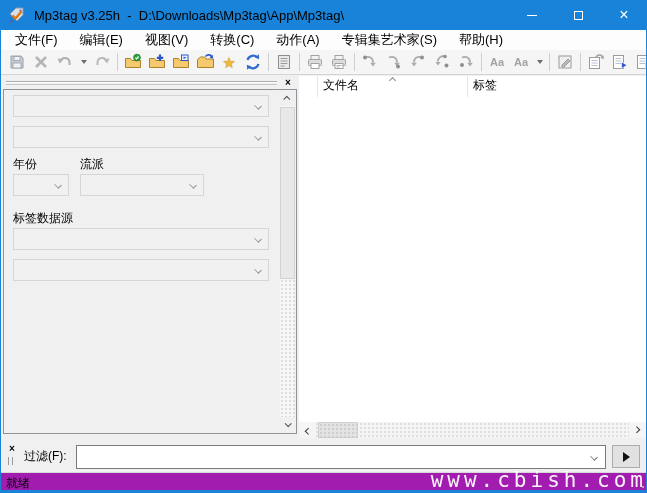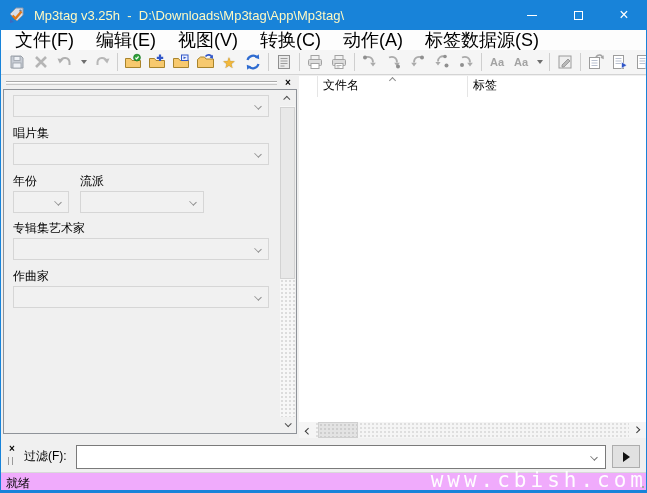--- a/index.html
+++ b/index.html
@@ -3,30 +3,30 @@
 <meta charset="utf-8">
 <style>
   * { margin:0; padding:0; box-sizing:border-box; }
   html,body { width:647px; height:493px; overflow:hidden; }
   body { font-family:"Liberation Sans","DejaVu Sans",sans-serif; font-size:12px; color:#000; position:relative; background:#fff; }
   .window { position:absolute; inset:0; }
 
   
   .titlebar { position:absolute; top:0; left:0; right:0; height:30px; background:#1883d9; display:flex; align-items:center; }
   .app-icon { width:18px; height:18px; margin-left:8px; flex:0 0 auto; }
-  .title-text { color:#fef9c3; font-size:13px; margin-left:8px; white-space:pre; }
+  .title-text { color:#000000; font-size:13px; margin-left:8px; white-space:pre; }
   .win-controls { margin-left:auto; display:flex; height:30px; }
   .win-btn { width:46px; height:30px; display:flex; align-items:center; justify-content:center; color:#fff; }
   .glyph-min { width:10px; height:1px; background:#fff; }
   .glyph-max { width:9px; height:9px; border:1px solid #fff; }
   .glyph-close { font-size:16px; line-height:1; }
 
   
   .menubar { position:absolute; top:30px; left:1px; right:1px; height:20px; background:#fdfdfd; display:flex; align-items:center; padding-left:3px; }
-  .menu-item { padding:4px 11px; font-size:18px; line-height:20px; white-space:nowrap; }
+  .menu-item { padding:4px 11px; font-size:13px; line-height:20px; white-space:nowrap; }
 
   
   .toolbar { position:absolute; top:50px; left:1px; right:1px; height:25px; background:#f5f5f5; border-bottom:1px solid #d4d4d4; display:flex; align-items:center; padding-left:4px; overflow:hidden; }
   .tbtn { width:24px; height:22px; display:flex; align-items:center; justify-content:center; flex:0 0 auto; }
   .tbtn.narrow { width:13px; }
   .tbtn svg { width:18px; height:18px; }
   .tsep { width:1px; height:18px; background:#cfcfcf; margin:0 3px; flex:0 0 auto; }
   .dd-arrow { width:0; height:0; border-left:3.5px solid transparent; border-right:3.5px solid transparent; border-top:4px solid #6e6e6e; }
   .aa-label { font-size:11px; font-weight:bold; color:#a3a3a3; }
   .star-glyph { font-size:15px; color:#f2b83c; text-shadow:0 0 1px #8a6a20; line-height:1; }
@@ -41,21 +41,21 @@
 
   
   .tag-panel { position:absolute; left:2px; top:14px; width:294px; height:345px; background:#f0f0f0; border:1px solid #8f9399; }
   .tp-content { position:absolute; left:9px; top:5px; right:22px; bottom:0; }
   .tp-label { font-size:12px; line-height:14px; margin-bottom:3px; white-space:nowrap; }
   .tp-field { margin-bottom:9px; }
   .combo { position:relative; height:22px; background:#f1f1f1; border:1px solid #d6d6d6; }
   .combo-val { position:absolute; left:4px; top:3px; right:18px; font-size:12px; overflow:hidden; white-space:nowrap; }
   .chev { position:absolute; right:7px; top:7px; width:6px; height:6px; border-right:1.4px solid #8f8f8f; border-bottom:1.4px solid #8f8f8f; transform:rotate(45deg) scale(1,.8); }
   .combo-w { width:256px; }
-  .tp-row { display:flex; margin-bottom:8px; }
+  .tp-row { display:flex; margin-bottom:15px; }
   .tp-col1 { width:56px; margin-right:11px; }
   .tp-col2 { width:56px; margin-right:11px; }
   .tp-col3 { width:124px;font-family:Liberation Serif, serif; }
 
   
   .tp-scroll { position:absolute; right:1px; top:1px; bottom:1px; width:15px; background-color:#f7f7f7; background-image:radial-gradient(#dcdcdc 26%, transparent 27%); background-size:4px 4px; }
   .sb-btn { position:absolute; left:0; width:15px; height:15px; background:#f0f0f0; display:flex; align-items:center; justify-content:center; }
   .sb-up { top:0; } .sb-down { bottom:0; }
   .chev-up { width:5px; height:5px; border-left:1.5px solid #505050; border-top:1.5px solid #505050; transform:rotate(45deg) translateY(1px); }
   .chev-dn { width:5px; height:5px; border-right:1.5px solid #505050; border-bottom:1.5px solid #505050; transform:rotate(45deg) translateY(-1px); }
@@ -85,21 +85,21 @@
   .fb-close { position:absolute; left:5px; top:5px; width:12px; height:12px; font-size:10px; font-weight:bold; line-height:11px; text-align:center; }
   .fb-grip { position:absolute; left:7px; top:19px; width:5px; height:8px; border-left:1px solid #9a9a9a; border-right:1px solid #9a9a9a; }
   .fb-label { position:absolute; left:23px; top:10px; font-size:12px; white-space:nowrap; }
   .fb-combo { position:absolute; left:75px; right:40px; top:7px; height:24px; background:#fff; border:1px solid #7a7a7a; }
   .fb-input { position:absolute; left:2px; top:1px; right:22px; bottom:1px; border:none; outline:none; font-family:inherit; font-size:12px; background:#fff; }
   .fb-chev { position:absolute; right:8px; top:8px; width:6px; height:6px; border-right:1.4px solid #6f6f6f; border-bottom:1.4px solid #6f6f6f; transform:rotate(45deg) scale(1,.8); }
   .fb-run { position:absolute; right:6px; top:7px; width:28px; height:23px; background:#e1e1e1; border:1px solid #adadad; display:flex; align-items:center; justify-content:center; }
   .fb-run-tri { width:0; height:0; border-top:5px solid transparent; border-bottom:5px solid transparent; border-left:7px solid #111; }
 
   
-  .statusbar { position:absolute; top:472px; left:1px; right:1px; height:18px; background:#f0abfc; border-top:1px solid #d9d9d9; }
+  .statusbar { position:absolute; top:472px; left:1px; right:1px; height:18px; background:#a21caf; border-top:1px solid #d9d9d9; }
   .status-text { position:absolute; left:5px; top:2px; font-size:12px; }
   .watermark { position:absolute; right:0; top:468px; font-family:"DejaVu Sans Mono","Liberation Mono",monospace; font-size:21px; letter-spacing:4px; color:rgba(255,255,255,.95); z-index:50; white-space:nowrap; }
   .resize-grip { position:absolute; right:3px; bottom:5px; width:2px; height:2px; background:#a9a9a9; box-shadow:-8px 8px 0 #a9a9a9,-4px 4px 0 #a9a9a9,0 8px 0 #a9a9a9,-4px 8px 0 #a9a9a9,0 4px 0 #a9a9a9,0 0 0 #a9a9a9; z-index:60; }
 
   
   .edge-l,.edge-r { position:absolute; top:0; bottom:0; width:1px; background:#1883d9; z-index:70; }
   .edge-l { left:0; } .edge-r { right:0; }
   .edge-b { position:absolute; left:0; right:0; bottom:0; height:3px; background:#1883d9; z-index:70; }
 </style>
 </head>
@@ -127,21 +127,22 @@
         </div>
     </div>
   </div>
 
   <div class="menubar">
     <div class="menu-item">文件(F)</div>
     <div class="menu-item">编辑(E)</div>
     <div class="menu-item">视图(V)</div>
     <div class="menu-item">转换(C)</div>
     <div class="menu-item">动作(A)</div>
-    <div class="menu-item">标签数据源(S)</div>
+    <div class="menu-item">专辑集艺术家(S)</div>
+    <div class="menu-item">帮助(H)</div>
   </div>
 
   <div class="toolbar">
     <div class="tbtn">
       <svg viewBox="0 0 18 18">
           <path d="M3 3h10l2 2v10H3z" fill="#c7ccd4" stroke="#9aa0a8"></path>
           <rect x="6" y="3.5" width="6" height="4" fill="#eef1f5" stroke="#9aa0a8" stroke-width=".8"></rect>
           <rect x="5" y="10" width="8" height="5" fill="#eef1f5" stroke="#9aa0a8" stroke-width=".8"></rect>
         </svg>
     </div>
@@ -319,21 +320,20 @@
 
         <div class="tp-field">
           <div class="combo combo-w">
             <span class="combo-val"></span>
             <span class="chev"></span>
           </div>
         </div>
 
 
         <div class="tp-field">
-          <div class="tp-label">唱片集</div>
           <div class="combo combo-w">
             <span class="combo-val"></span>
             <span class="chev"></span>
           </div>
         </div>
 
         <div class="tp-row">
           <div class="tp-col1">
             <div class="tp-label">年份</div>
             <div class="combo">
@@ -345,29 +345,28 @@
             <div class="tp-label">流派</div>
             <div class="combo">
               <span class="combo-val"></span>
               <span class="chev"></span>
             </div>
           </div>
         </div>
 
 
         <div class="tp-field">
-          <div class="tp-label">专辑集艺术家</div>
+          <div class="tp-label">标签数据源</div>
           <div class="combo combo-w">
             <span class="combo-val"></span>
             <span class="chev"></span>
           </div>
         </div>
 
         <div class="tp-field">
-          <div class="tp-label">作曲家</div>
           <div class="combo combo-w">
             <span class="combo-val"></span>
             <span class="chev"></span>
           </div>
         </div>
 
       </div>
 
       <div class="tp-scroll">
         <div class="sb-btn sb-up">

